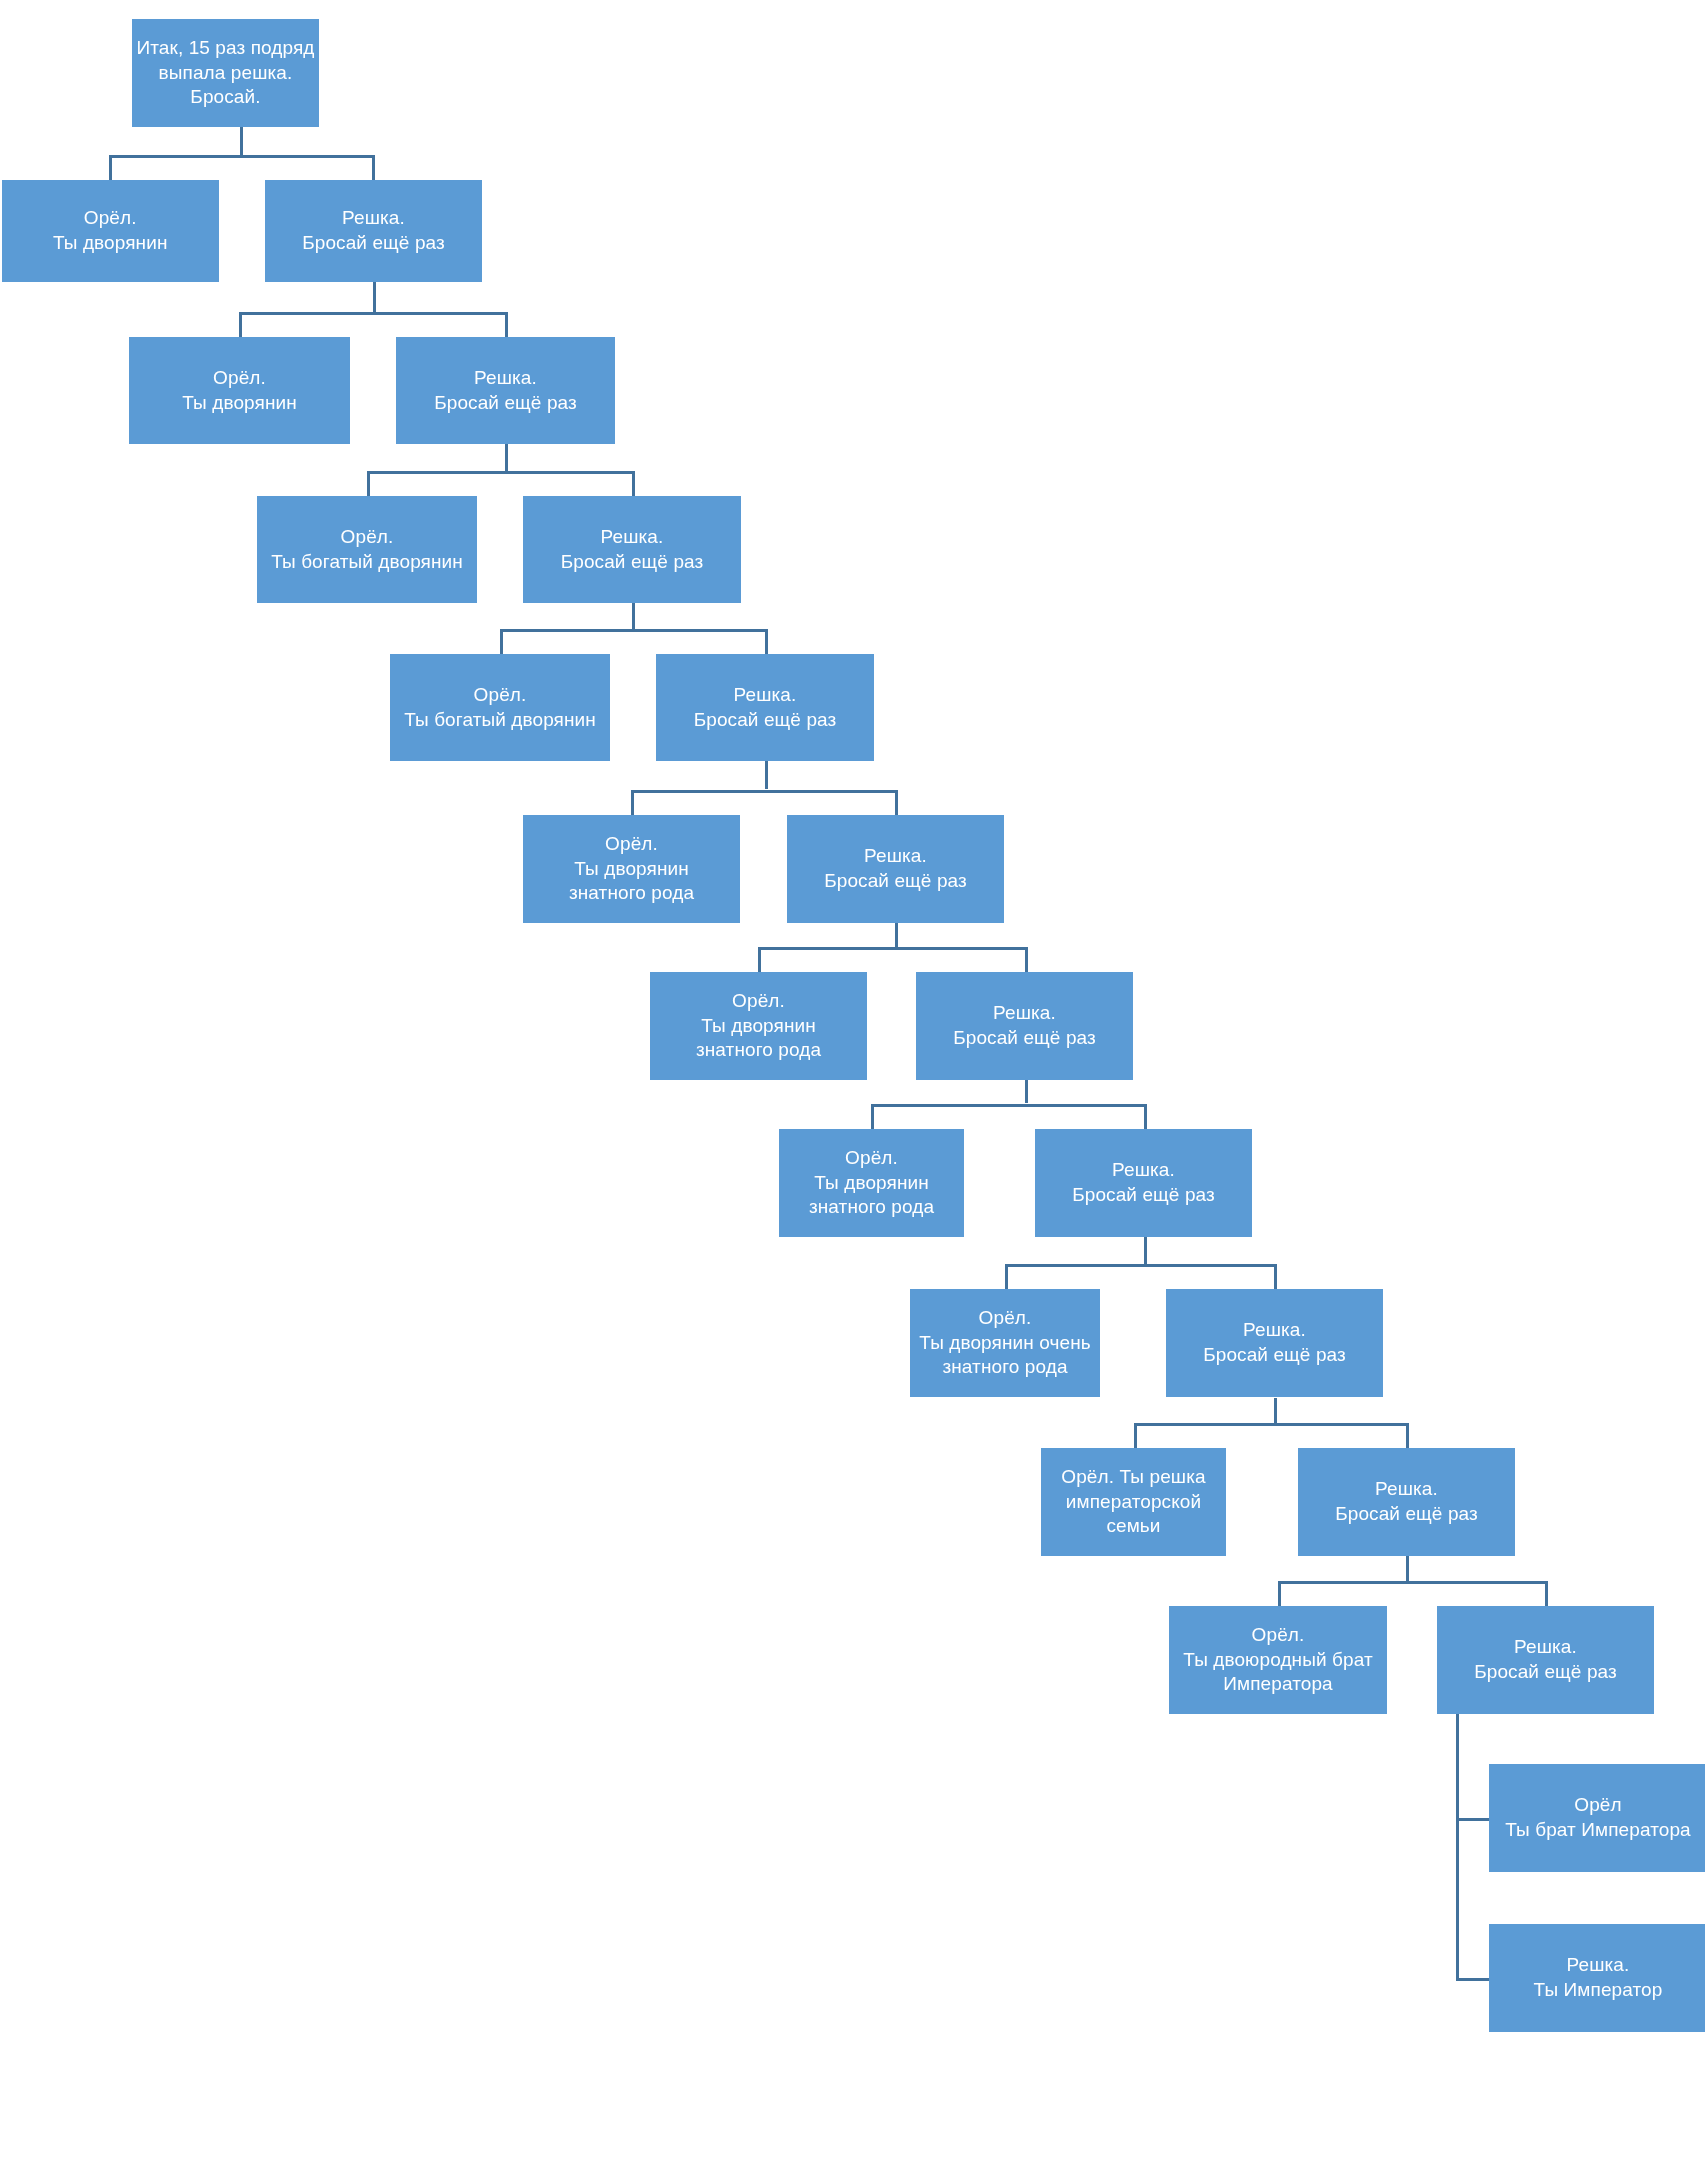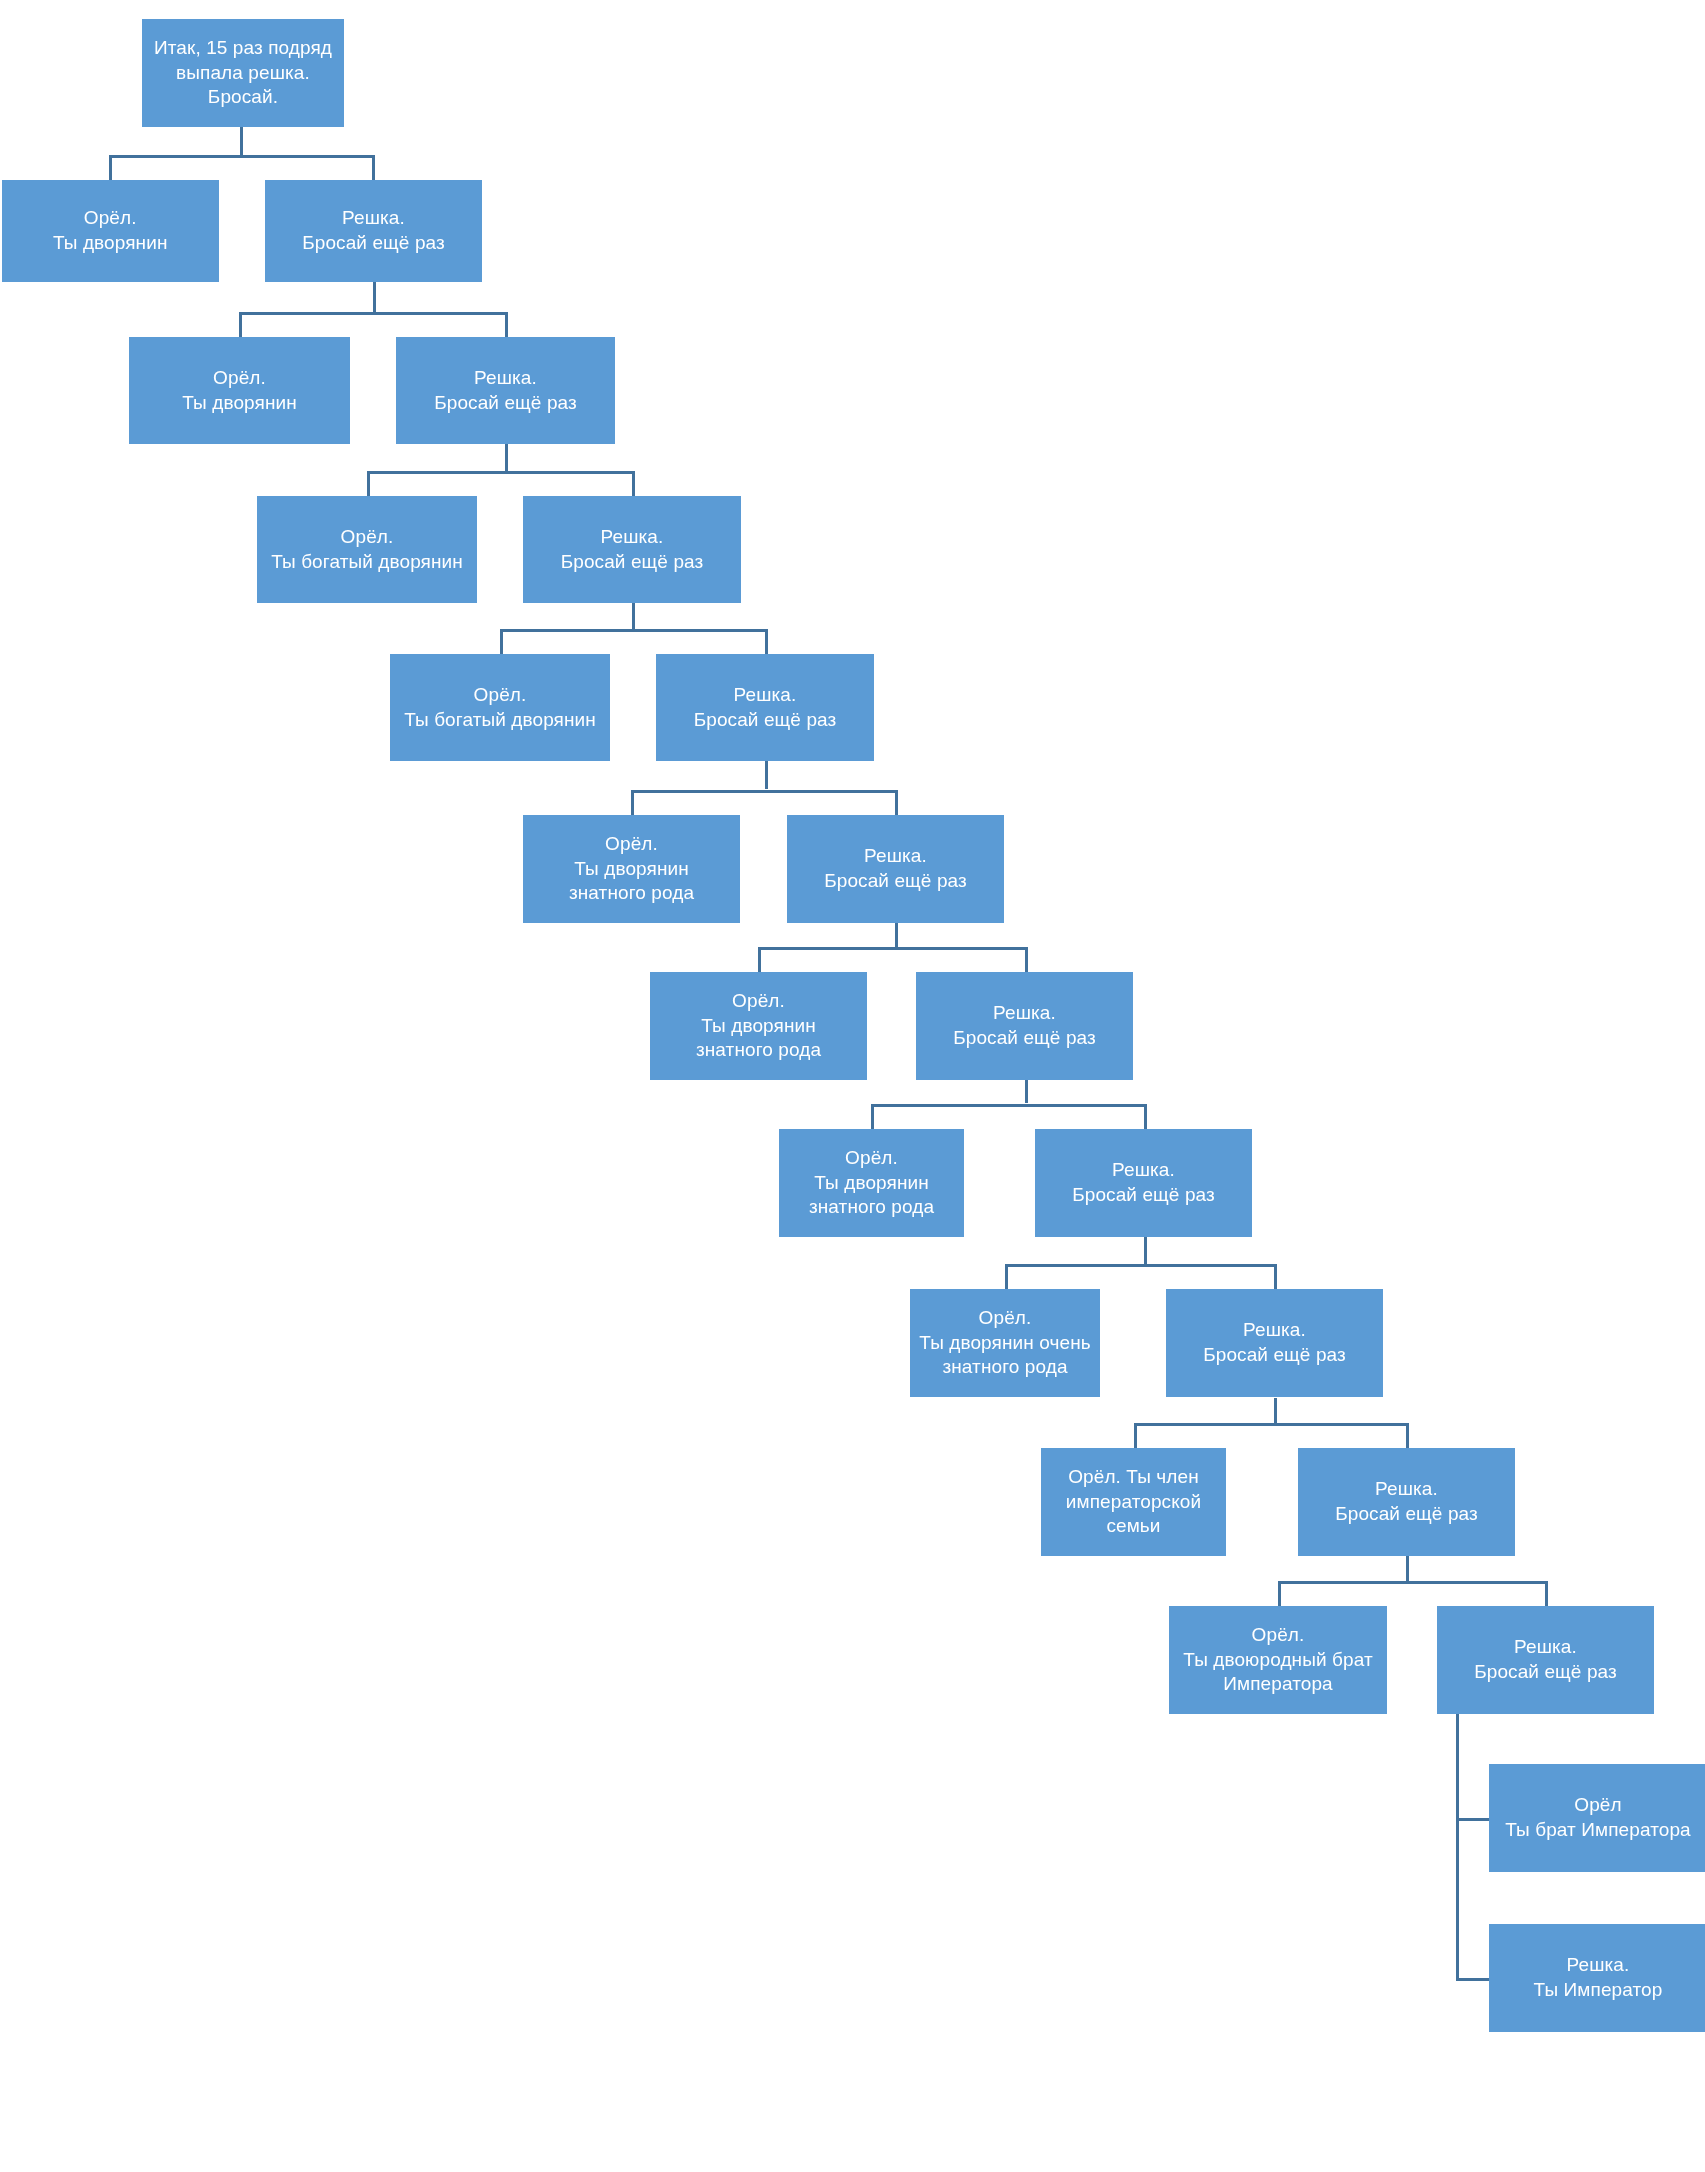--- a/index.html
+++ b/index.html
@@ -88,21 +88,21 @@
       <div class="conn v" style="left: 1406px; top: 1423px; height: 25px; background: rgb(65, 113, 156);"></div>
       <div class="conn v" style="left: 1406px; top: 1556px; height: 25px; background: rgb(65, 113, 156);"></div>
       <div class="conn h" style="left: 1278px; top: 1581px; width: 270px; background: rgb(65, 113, 156);"></div>
       <div class="conn v" style="left: 1278px; top: 1581px; height: 25px; background: rgb(65, 113, 156);"></div>
       <div class="conn v" style="left: 1545px; top: 1581px; height: 25px; background: rgb(65, 113, 156);"></div>
       <div class="conn v" style="left: 1456px; top: 1714px; height: 267px; background: rgb(65, 113, 156);"></div>
       <div class="conn h" style="left: 1456px; top: 1818px; width: 36px; background: rgb(65, 113, 156);"></div>
       <div class="conn h" style="left: 1456px; top: 1978px; width: 36px; background: rgb(65, 113, 156);"></div>
     </div>
   <div id="node-layer">
-      <div class="node root" style="left: 132px; top: 19px; width: 202px; height: 108px; background: rgb(91, 155, 213); color: rgb(255, 255, 255); margin-left: 10px;">Итак, 15 раз подряд
+      <div class="node root" style="left: 132px; top: 19px; width: 187px; height: 108px; background: rgb(91, 155, 213); color: rgb(255, 255, 255);">Итак, 15 раз подряд
 выпала решка.
 Бросай.</div>
       <div class="node" style="left: 1.7px; top: 180px; width: 217px; height: 102px; background: rgb(91, 155, 213); color: rgb(255, 255, 255);">Орёл.
 Ты дворянин</div>
       <div class="node" style="left: 265px; top: 180px; width: 217px; height: 102px; background: rgb(91, 155, 213); color: rgb(255, 255, 255);">Решка.
 Бросай ещё раз</div>
       <div class="node" style="left: 129px; top: 337px; width: 221px; height: 107px; background: rgb(91, 155, 213); color: rgb(255, 255, 255);">Орёл.
 Ты дворянин</div>
       <div class="node" style="left: 396px; top: 337px; width: 219px; height: 107px; background: rgb(91, 155, 213); color: rgb(255, 255, 255);">Решка.
 Бросай ещё раз</div>
@@ -127,21 +127,21 @@
       <div class="node" style="left: 779px; top: 1129px; width: 185px; height: 108px; background: rgb(91, 155, 213); color: rgb(255, 255, 255);">Орёл.
 Ты дворянин
 знатного рода</div>
       <div class="node" style="left: 1035px; top: 1129px; width: 217px; height: 108px; background: rgb(91, 155, 213); color: rgb(255, 255, 255);">Решка.
 Бросай ещё раз</div>
       <div class="node" style="left: 910px; top: 1289px; width: 190px; height: 108px; background: rgb(91, 155, 213); color: rgb(255, 255, 255);">Орёл.
 Ты дворянин очень
 знатного рода</div>
       <div class="node" style="left: 1166px; top: 1289px; width: 217px; height: 108px; background: rgb(91, 155, 213); color: rgb(255, 255, 255);">Решка.
 Бросай ещё раз</div>
-      <div class="node" style="left: 1041px; top: 1448px; width: 185px; height: 108px; background: rgb(91, 155, 213); color: rgb(255, 255, 255);">Орёл. Ты член
+      <div class="node" style="left: 1041px; top: 1448px; width: 185px; height: 108px; background: rgb(91, 155, 213); color: rgb(255, 255, 255);">Орёл. Ты решка
 императорской
 семьи</div>
       <div class="node" style="left: 1298px; top: 1448px; width: 217px; height: 108px; background: rgb(91, 155, 213); color: rgb(255, 255, 255);">Решка.
 Бросай ещё раз</div>
       <div class="node" style="left: 1169px; top: 1606px; width: 218px; height: 108px; background: rgb(91, 155, 213); color: rgb(255, 255, 255);">Орёл.
 Ты двоюродный брат
 Императора</div>
       <div class="node" style="left: 1437px; top: 1606px; width: 217px; height: 108px; background: rgb(91, 155, 213); color: rgb(255, 255, 255);">Решка.
 Бросай ещё раз</div>
       <div class="node" style="left: 1489px; top: 1764px; width: 218px; height: 108px; background: rgb(91, 155, 213); color: rgb(255, 255, 255);">Орёл

